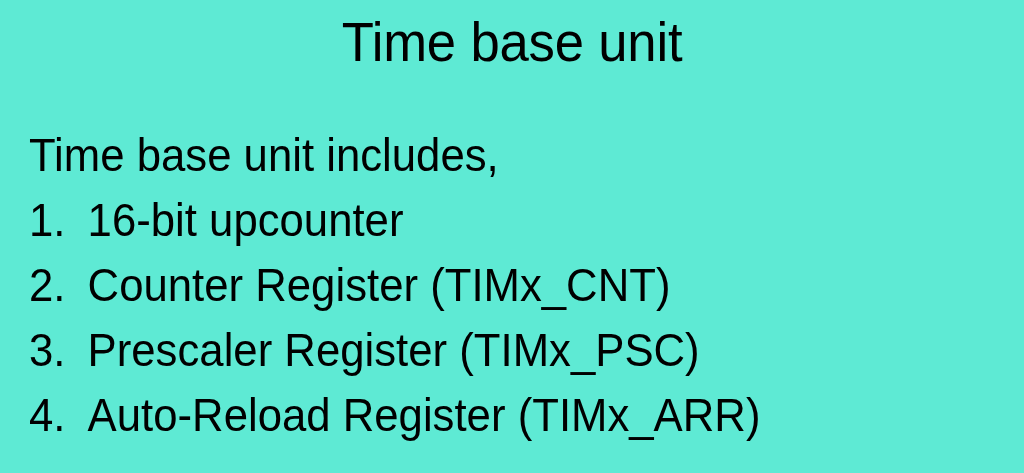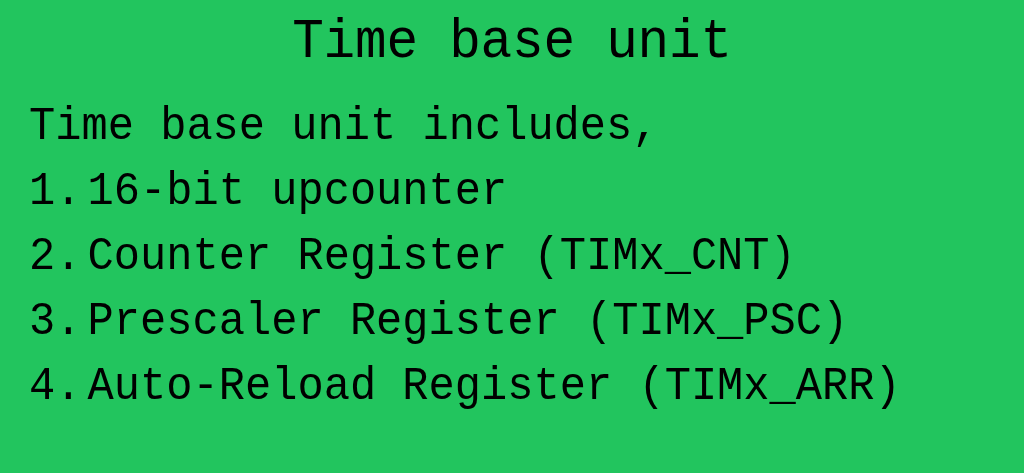--- a/index.html
+++ b/index.html
@@ -13,23 +13,22 @@
     background: #ffffff;
     font-family: "Liberation Sans", "DejaVu Sans", sans-serif;
     color: #000000;
     overflow: hidden;
   }
 
   .slide {
     position: relative;
     width: 1024px;
     height: 473px;
-    background: #22c55e;
+    background: #5eead4;
     box-sizing: border-box;
-    font-family: Liberation Mono, monospace;
   }
 
   
   .slide-title {
     position: absolute;
     top: 6px;
     left: 0;
     width: 1024px;
     text-align: center;
     font-size: 56px;
@@ -38,21 +37,21 @@
     letter-spacing: -0.2px;
     color: #000000;
     white-space: nowrap;
     transform: scaleX(0.94);
     transform-origin: center top;
   }
 
   
   .slide-body {
     position: absolute;
-    top: 94px;
+    top: 122px;
     left: 29px;
     width: 960px;
   }
 
   .intro-line {
     font-size: 47px;
     line-height: 65px;
     font-weight: 400;
     color: #000000;
     white-space: nowrap;

